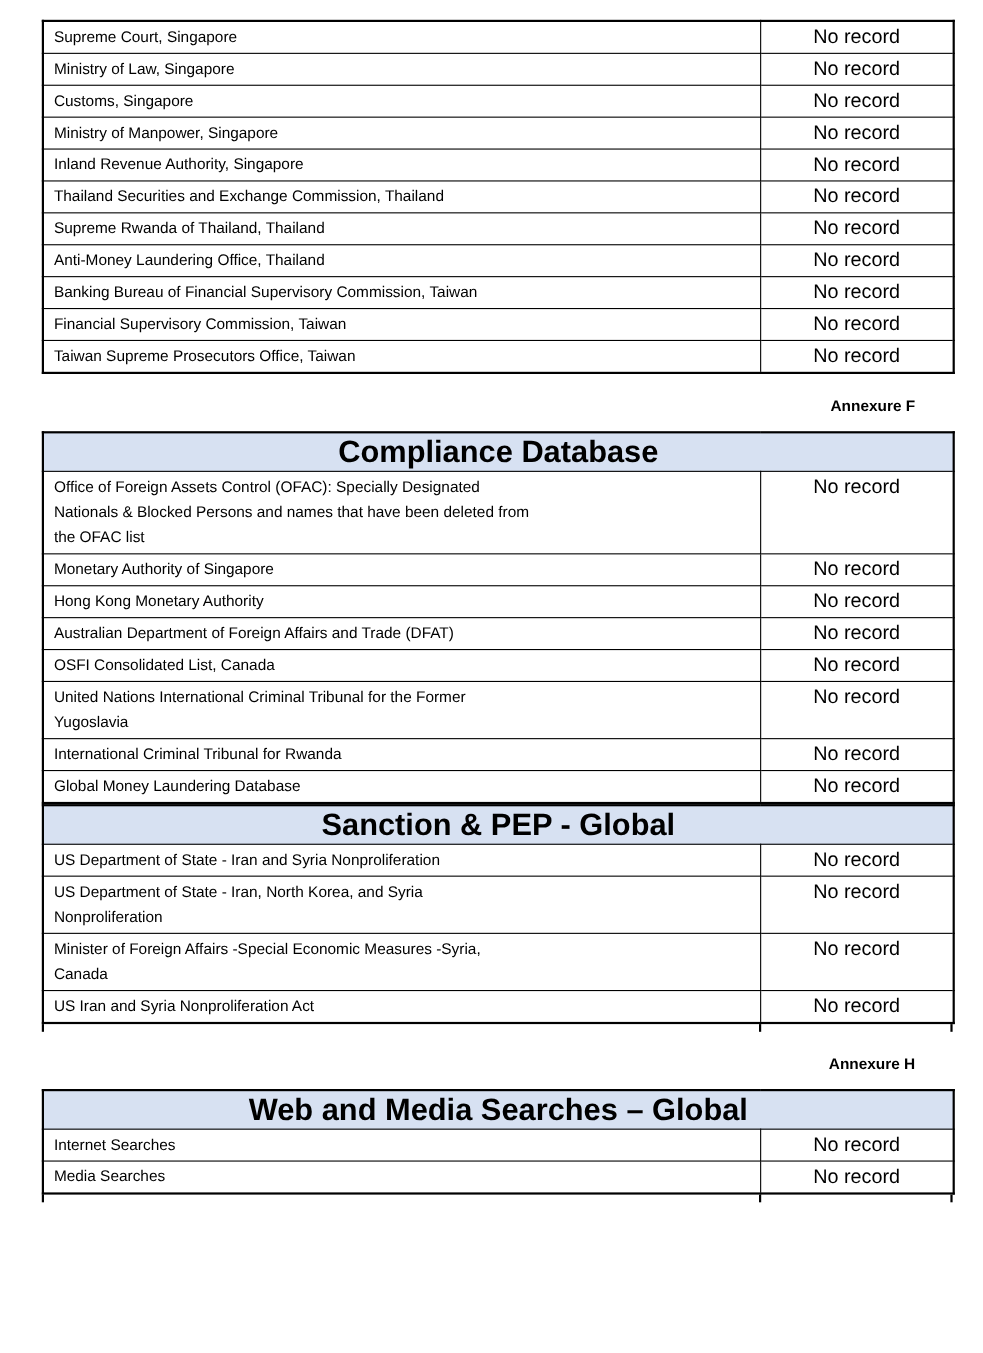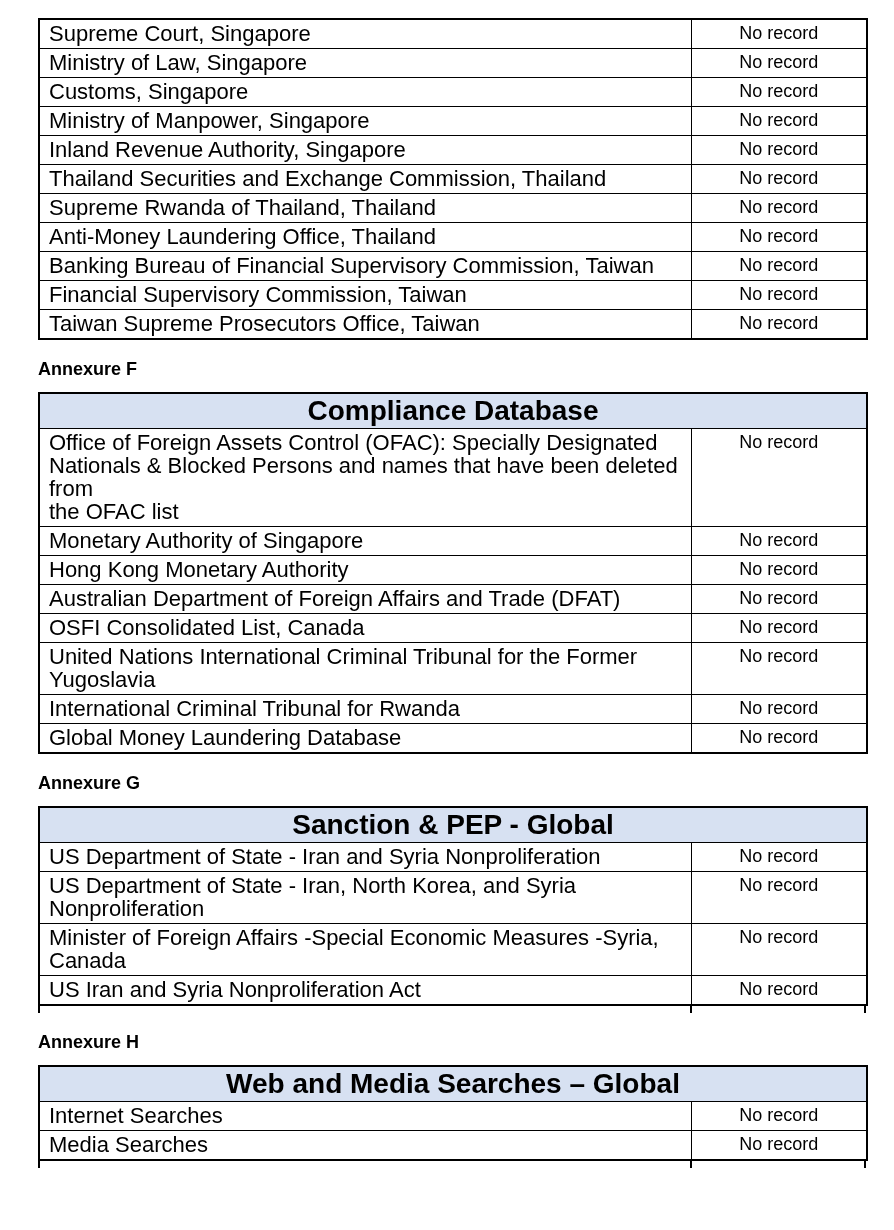--- a/index.html
+++ b/index.html
@@ -15,44 +15,44 @@
     background:var(--page-bg);
     color:var(--text);
     font-family:"Liberation Sans","DejaVu Sans",sans-serif;
   }
   .page{padding:18px 28px 0 38px;}
   section.annex-section{margin:0;}
   .annexure{
     width:828px;
     margin:19px 0 12px 0;
     padding-right:34px;
-    text-align:left;
+    text-align:right;
     font-weight:bold;
-    font-size:18px;
+    font-size:14px;
     line-height:21px;
   }
   table.doc-table{
     width:828px;
     table-layout:fixed;
     border-collapse:collapse;
     border:2px solid var(--table-border);
   }
   col.c1{width:652px;}
   col.c2{width:176px;}
   .doc-table th,.doc-table td{border:1.5px solid var(--table-border);}
   th.tbl-title{
     background:var(--table-header-bg);
     font-size:28px;
     line-height:26px;
     font-weight:bold;
     text-align:center;
     padding:4px 6px;
   }
   td.src{
-    font-size:22px;
+    font-size:14px;
     line-height:23px;
     padding:2px 8px 3px 9px;
     vertical-align:top;
     white-space:pre-line;
     overflow:hidden;
   }
   td.res{
     font-size:18px;
     line-height:23px;
     padding:2px 2px 3px 2px;
@@ -201,21 +201,20 @@
     <td class="src">Global Money Laundering Database</td>
     <td class="res">No record</td>
   </tr>
 
 </tbody>
     </table>
 
   </section>
 
   <section class="annex-section">
-    <div class="annexure">Annexure G</div>
     <table class="doc-table">
       <colgroup>
           <col class="c1">
           <col class="c2">
         </colgroup>
       <thead>
         <tr>
             <th class="tbl-title" colspan="2">Sanction &amp; PEP - Global</th>
           </tr>
       </thead>

